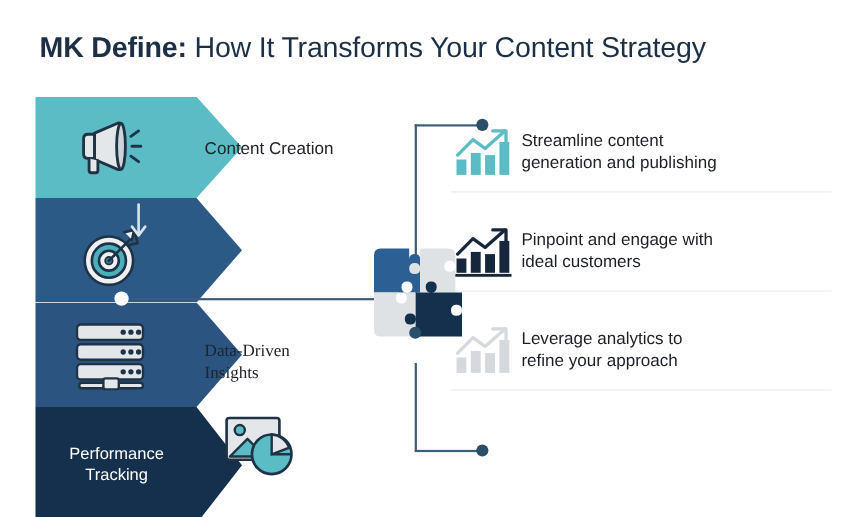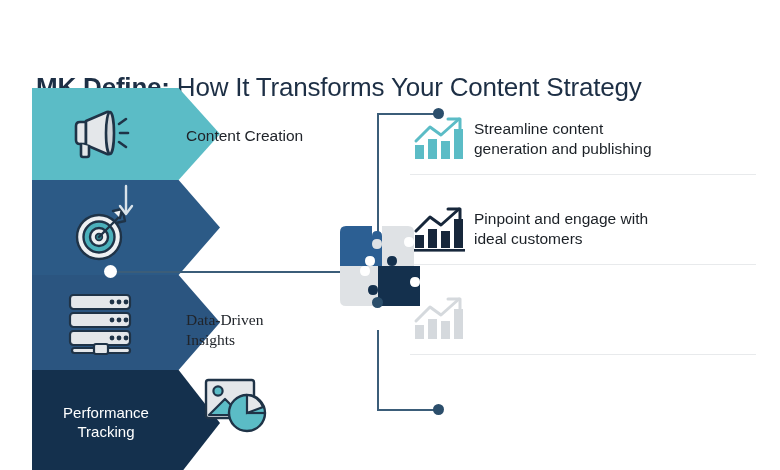--- a/index.html
+++ b/index.html
@@ -10,21 +10,21 @@
     overflow:hidden;
     position:relative;
     color:#1b2b3d;
   }
   .canvas{position:absolute;inset:0;width:780px;height:470px;}
 
   
   .title{
     position:absolute;left:36px;top:28px;
     font-size:26px;letter-spacing:-0.2px;
-    color:#1d2f45;white-space:nowrap;margin-top:44px;
+    color:#1d2f45;white-space:nowrap;
   }
   .title .strong{font-weight:bold;}
   .title .rest{font-weight:normal;}
 
   
   .funnel{position:absolute;left:32px;top:88px;width:200px;height:368px;}
   .band{
     position:absolute;left:0;width:188px;
     display:block;
   }
@@ -278,17 +278,19 @@
             <rect x="17" y="24" width="9" height="20"></rect>
             <rect x="30" y="26" width="9" height="18"></rect>
             <rect x="43" y="14" width="9" height="30"></rect>
           </g>
           <g fill="none" stroke="#d5d9dd" stroke-width="3" stroke-linecap="round" stroke-linejoin="round">
             <path d="M5 26 L19 12 L30 20 L48 4"></path>
             <path d="M37 4 L49 4 L49 15"></path>
           </g>
         </svg>
       </div>
+      <div class="btext">Leverage analytics to
+refine your approach</div>
     </div>
 
   </div>
 
 </div>
 
 </body></html>

